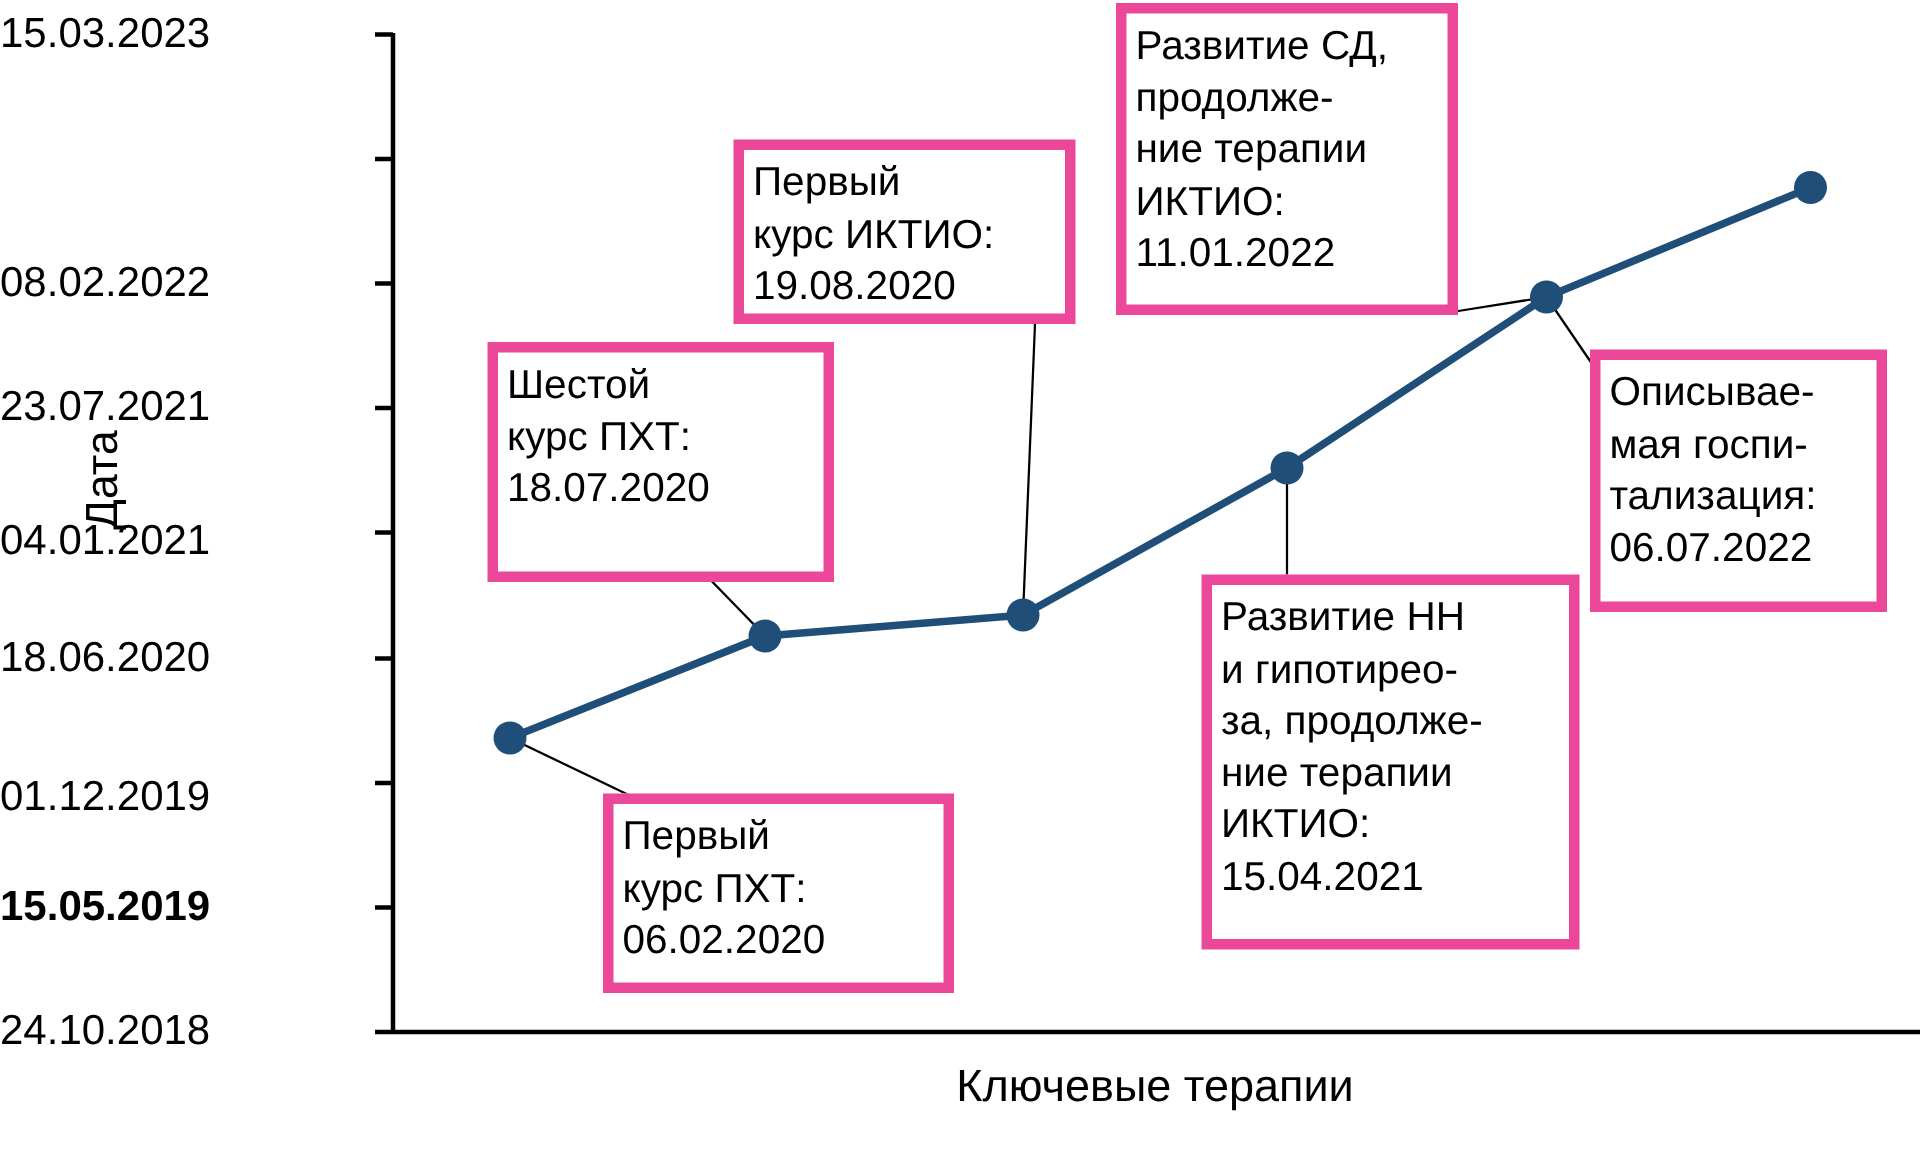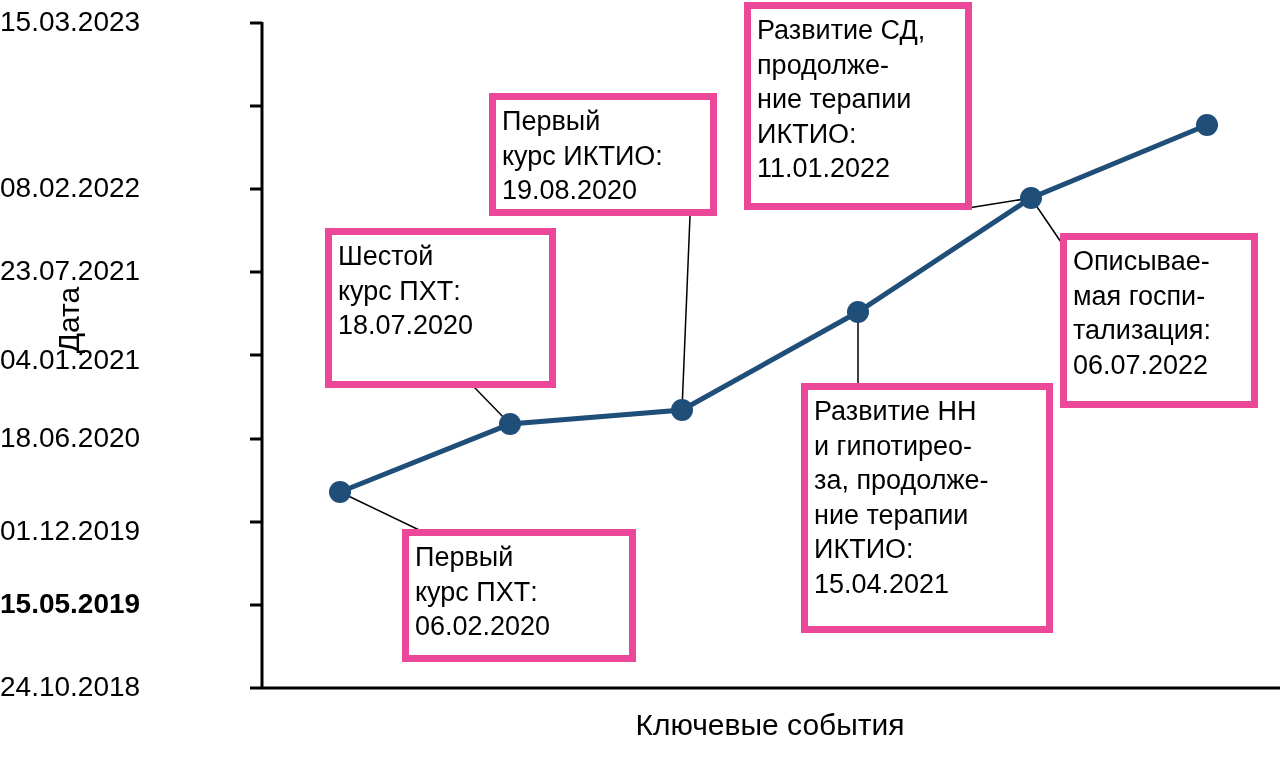--- a/index.html
+++ b/index.html
@@ -99,21 +99,21 @@
       <circle cx="510" cy="424" r="11"></circle>
       <circle cx="682" cy="410" r="11"></circle>
       <circle cx="858" cy="312" r="11"></circle>
       <circle cx="1031" cy="198" r="11"></circle>
       <circle cx="1207" cy="125" r="11"></circle>
     </g>
   </svg>
 
   <div class="ylabel">Дата</div>
 
-  <div class="xlabel">Ключевые события</div>
+  <div class="xlabel">Ключевые терапии</div>
 
   <div class="ytick" style="top:671px;">24.10.2018</div>
   <div class="ytick" style="top:588px;font-weight:bold;">15.05.2019</div>
   <div class="ytick" style="top:505px;margin-top:10px;">01.12.2019</div>
   <div class="ytick" style="top:422px;">18.06.2020</div>
   <div class="ytick" style="top:344px;">04.01.2021</div>
   <div class="ytick" style="top:255px;">23.07.2021</div>
   <div class="ytick" style="top:172px;">08.02.2022</div>
   <div class="ytick" style="top:6px;">15.03.2023</div>
 

